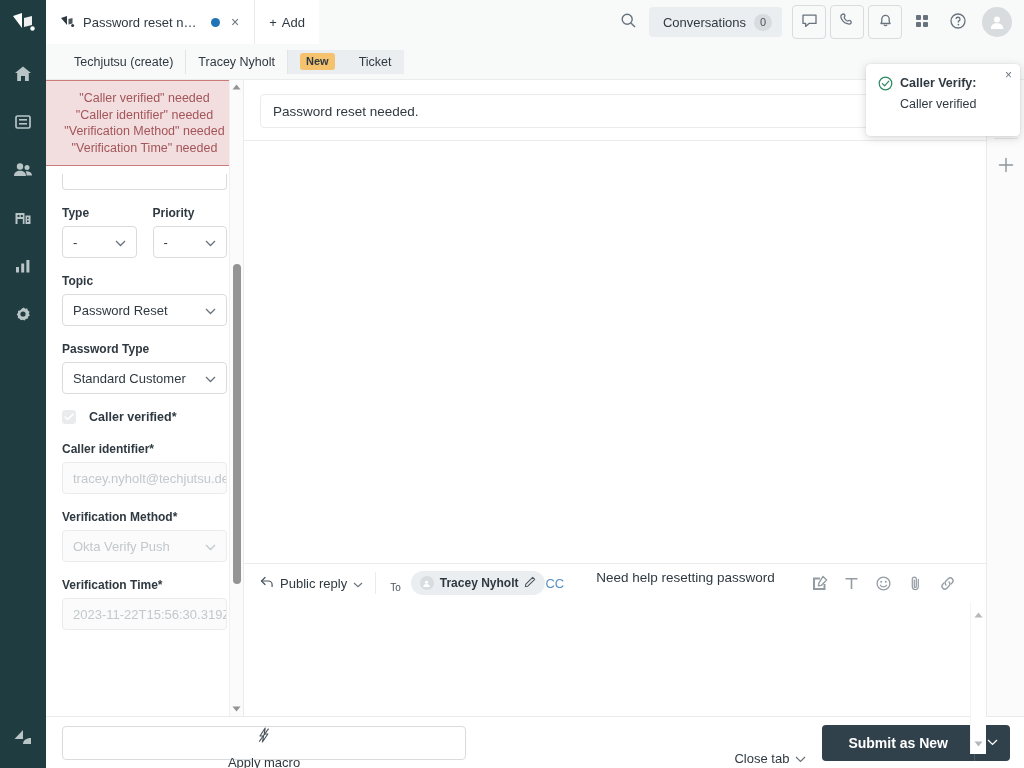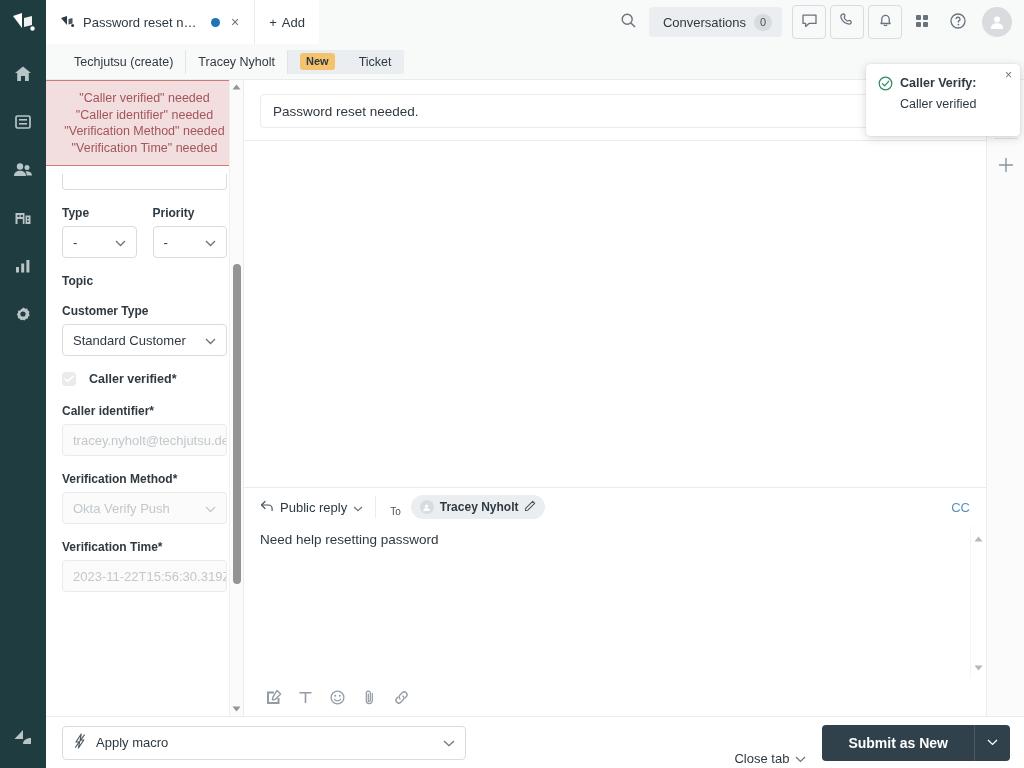--- a/index.html
+++ b/index.html
@@ -190,21 +190,21 @@
   .subject-wrap { padding: 14px 16px 12px 16px; border-bottom: 1px solid #e9ebed; }
   .subject {
     width: 100%; height: 34px;
     border: 1px solid #e9ebed; border-radius: 4px;
     display: flex; align-items: center; padding: 0 12px;
     font-size: 13.5px; color: #2f3941; background: #fff; cursor: text;
   }
   .convo { flex: 1 1 auto; min-height: 0; background: #fff; }
 
   
-  .composer { border-top: 1px solid #e9ebed; display: flex; flex-direction: column; flex: 0 0 auto; position: relative; }
+  .composer { border-top: 1px solid #e9ebed; display: flex; flex-direction: row; flex: 0 0 auto; position: relative; }
   .composer-head {
     height: 38px; display: flex; align-items: center;
     padding: 0 16px; gap: 0;
   }
   .reply-type {
     display: flex; align-items: center; gap: 6px;
     font-size: 13px; color: #2f3941; cursor: pointer; padding-right: 12px;
     border-right: 1px solid #e9ebed; height: 22px;
   }
   .to-label { font-size: 10px; color: #49545c; margin-left: 14px; margin-right: 10px; margin-top: 8px; }
@@ -251,21 +251,21 @@
     height: 52px; min-height: 52px;
     border-top: 1px solid #e9ebed;
     background: #fff;
     display: flex; align-items: center;
     padding: 0 14px 0 16px; gap: 12px;
   }
   .macro {
     width: 404px; height: 34px;
     border: 1px solid #d8dcde; border-radius: 4px;
     display: flex; align-items: center; padding: 0 10px; gap: 9px;
-    font-size: 13px; color: #2f3941; cursor: pointer; background: #fff;
+    font-size: 13px; color: #2f3941; cursor: pointer; background: #fff; flex-direction: column;
   }
   .macro .chev { margin-left: auto; color: #68737d; }
   .close-tab {
     margin-left: auto; display: flex; align-items: center; gap: 6px;
     font-size: 13px; color: #2f3941; cursor: pointer; padding-right: 4px; margin-top: 31px;
   }
   .submit-group { display: flex; align-items: flex-end; border-radius: 4px; overflow: hidden; }
   .submit-btn {
     background: #30414b; color: #fff; font-size: 14px; font-weight: bold;
     padding: 0 26px; height: 36px; display: flex; align-items: center;
@@ -508,24 +508,32 @@
                   <svg width="11" height="7" viewBox="0 0 11 7">
                       <path d="M1 1 L5.5 5.5 L10 1" fill="none" stroke="#68737d" stroke-width="1.3"></path>
                     </svg>
                 </span>
               </div>
             </div>
           </div>
 
           <div class="field">
             <label class="field-label">Topic</label>
+            <div class="sel">
+              <span class="val">Password Reset</span>
+              <span class="chev">
+                <svg width="11" height="7" viewBox="0 0 11 7">
+                    <path d="M1 1 L5.5 5.5 L10 1" fill="none" stroke="#68737d" stroke-width="1.3"></path>
+                  </svg>
+              </span>
+            </div>
           </div>
 
           <div class="field">
-            <label class="field-label">Customer Type</label>
+            <label class="field-label">Password Type</label>
             <div class="sel">
               <span class="val">Standard Customer</span>
               <span class="chev">
                 <svg width="11" height="7" viewBox="0 0 11 7">
                     <path d="M1 1 L5.5 5.5 L10 1" fill="none" stroke="#68737d" stroke-width="1.3"></path>
                   </svg>
               </span>
             </div>
           </div>
 

